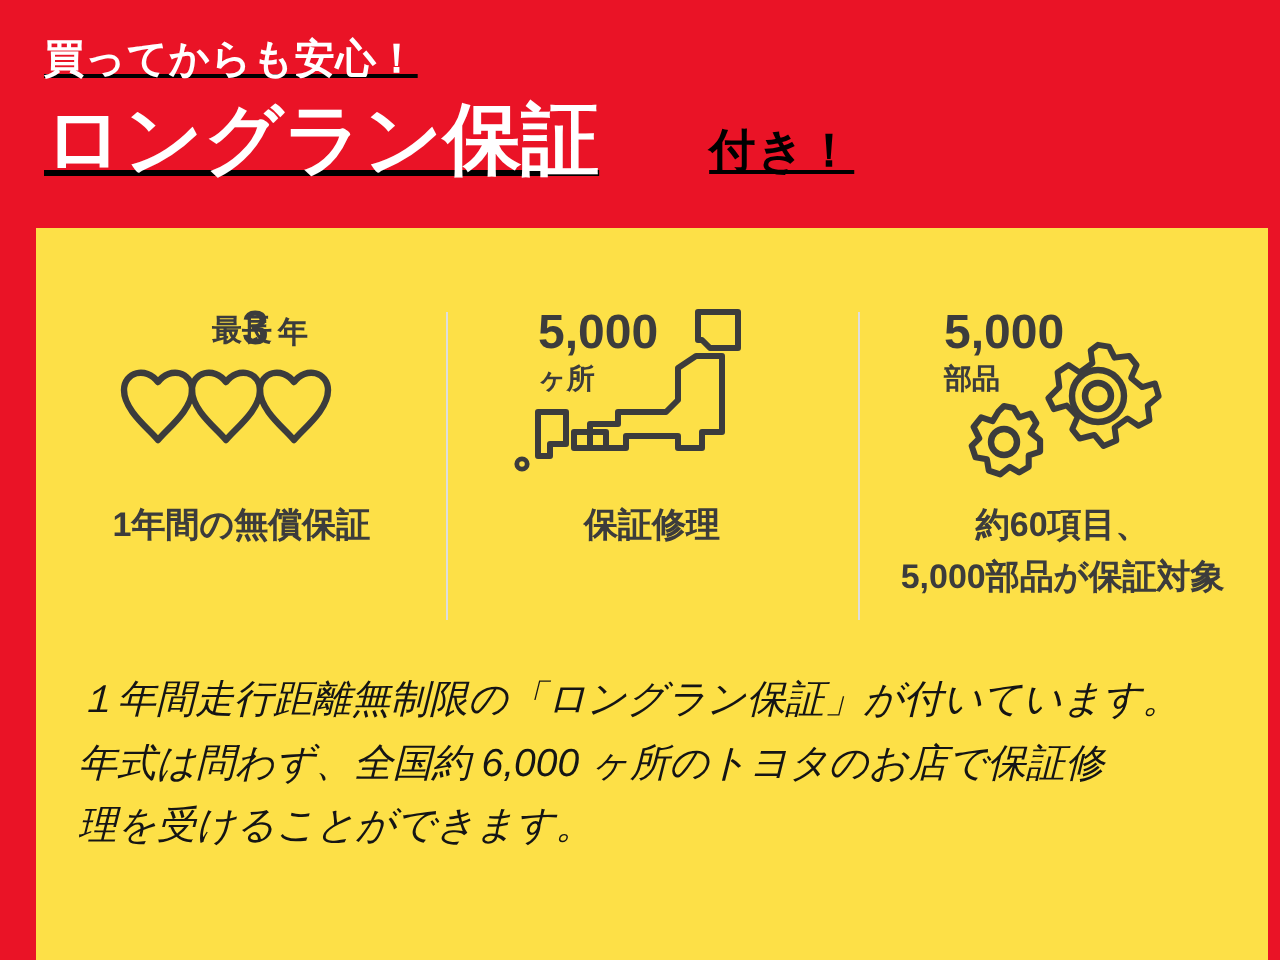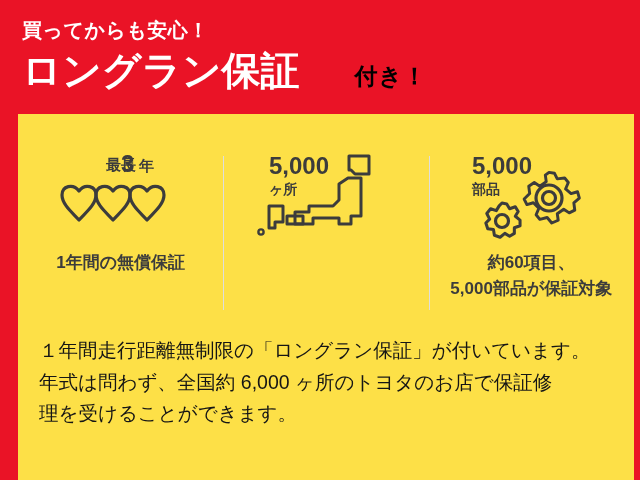--- a/index.html
+++ b/index.html
@@ -23,20 +23,21 @@
 
   
   .header {
     position: absolute;
     left: 0;
     top: 0;
     width: 640px;
     height: 114px;
     box-sizing: border-box;
     padding: 20px 0 0 22px;
+    text-decoration: underline;
   }
   .header-sub {
     color: #ffffff;
     font-size: 20px;
     font-weight: bold;
     line-height: 1;
     letter-spacing: 0.5px;
     white-space: nowrap;
   }
   .header-main {
@@ -128,20 +129,21 @@
     left: 21px;
     top: 221px;
     width: 586px;
     color: #151515;
     font-size: 19.5px;
     line-height: 1.62;
     letter-spacing: 0px;
   }
   .description div {
     white-space: nowrap;
+    font-style: italic;
   }
 </style>
 </head>
 <body>
 
 <div class="banner">
 
   <div class="header">
     <div class="header-sub">買ってからも安心！</div>
     <div class="header-main">
@@ -187,20 +189,21 @@
                      L58 56 L82 56 L88 50 L88 34 Z" fill="none" stroke="#3c3c3c" stroke-width="3" stroke-linejoin="round"></path>
 
             <path d="M18 56 L32 56 L32 72 L24 72 L24 78 L18 78 Z" fill="none" stroke="#3c3c3c" stroke-width="3" stroke-linejoin="round"></path>
 
             <path d="M36 66 L52 66 L52 74 L36 74 Z" fill="none" stroke="#3c3c3c" stroke-width="3" stroke-linejoin="round"></path>
 
             <circle cx="10" cy="82" r="2.6" fill="none" stroke="#3c3c3c" stroke-width="2.4"></circle>
           </svg>
         </div>
         <div class="caption">
+          <div>保証修理</div>
         </div>
       </div>
 
       <div class="feature">
         <div class="icon-area">
           <svg width="150" height="96" viewBox="0 0 150 96">
 
             <text x="16" y="24" text-anchor="start" font-family="Liberation Sans, sans-serif" font-size="24" font-weight="bold" fill="#3c3c3c">5,000</text>
             <text x="16" y="44" text-anchor="start" font-family="Liberation Sans, sans-serif" font-size="14" font-weight="bold" fill="#3c3c3c">部品</text>
 

